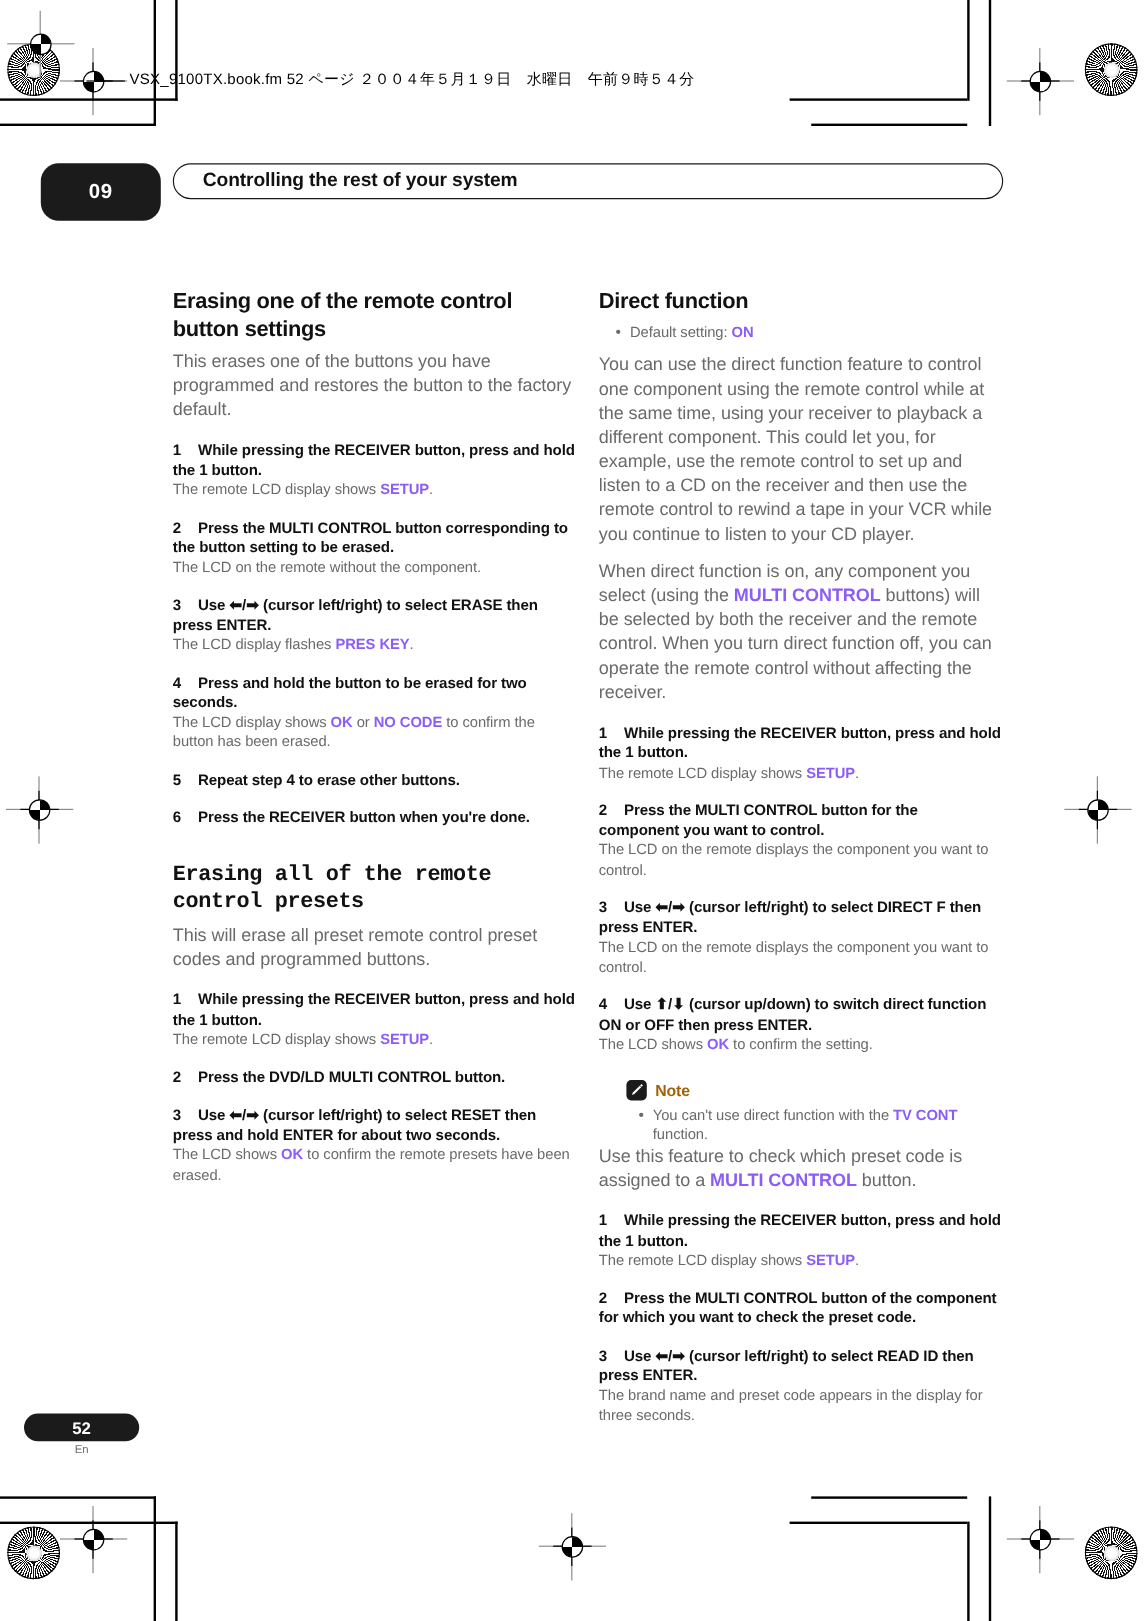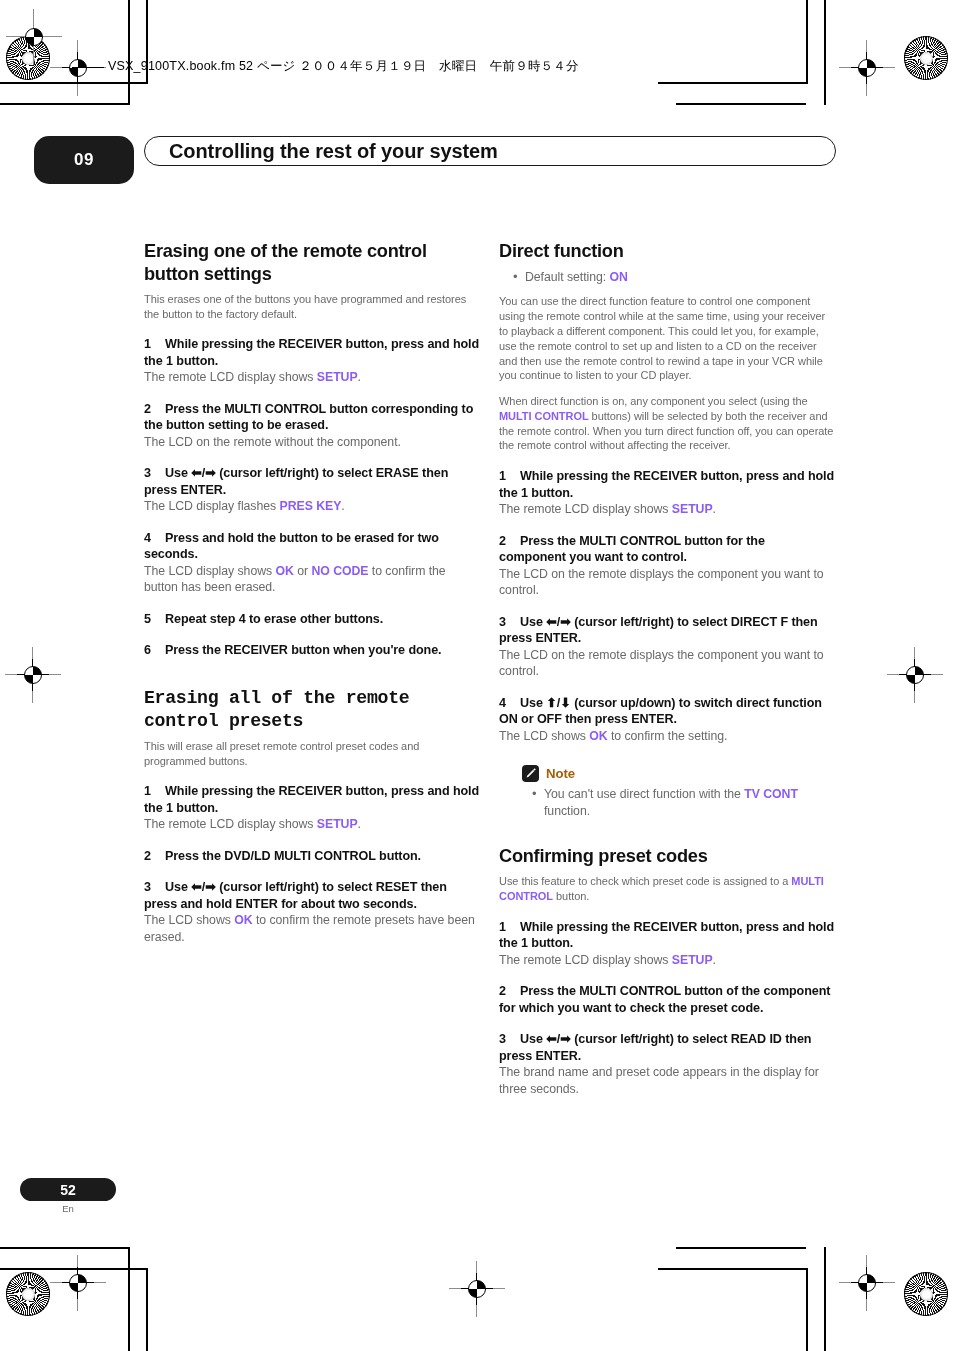--- a/index.html
+++ b/index.html
@@ -126,21 +126,21 @@
     width: 692px;
     height: 30px;
     border: 1.3px solid #1b1b1b;
     border-radius: 15px;
     box-sizing: border-box;
     display: flex;
     align-items: center;
     padding-left: 24px;
   }
   .chapter-title-pill span {
-    font-size: 20px;
+    font-size: 16px;
     font-weight: bold;
     color: #111;
     letter-spacing: -0.1px;
   }
 
   
   .col {
     position: absolute;
     top: 240px;
     width: 336px;
@@ -153,21 +153,21 @@
     font-size: 18.2px;
     font-weight: bold;
     color: #111;
     line-height: 1.26;
     letter-spacing: -0.25px;
   }
   h2.sec.tight { letter-spacing: -0.3px; font-family: Liberation Mono, monospace; }
 
   p.body {
     margin: 0 0 0 0;
-    font-size: 11px;
+    font-size: 15px;
     line-height: 1.345;
     color: #6a6a6a;
     letter-spacing: -0.05px;
   }
   p.body + p.body { margin-top: 11px; }
 
   p.step {
     margin: 15px 0 0 0;
     font-size: 12.6px;
     font-weight: bold;
@@ -473,21 +473,20 @@
           <path d="M9.3 2.6 L10.5 3.8" stroke="#1b1b1b" stroke-width="0.8" fill="none"></path>
         </svg>
       </span>
       <span class="note-title">Note</span>
     </div>
     <ul class="bullets">
       <li><span>You can't use direct function with the </span><b class="em">TV CONT</b><span> function.</span></li>
     </ul>
   </div>
 
-  <h2 class="sec" style="margin-top:26px;">Confirming preset codes</h2>
   <p class="body">
     <span>Use this feature to check which preset code is assigned to a </span><b class="em">MULTI CONTROL</b><span> button.</span>
   </p>
 
   <p class="step">
     <span class="num">1</span><span>While pressing the RECEIVER button, press and hold the 1 button.</span>
   </p>
   <p class="result">
     <span>The remote LCD display shows </span><b class="em">SETUP</b><span>.</span>
   </p>

